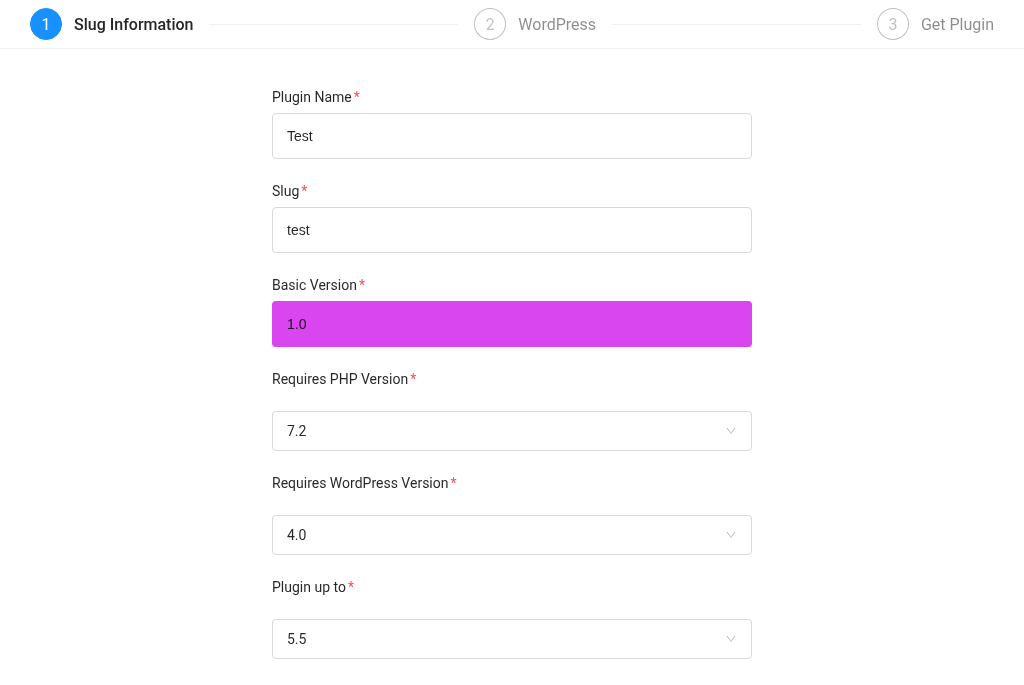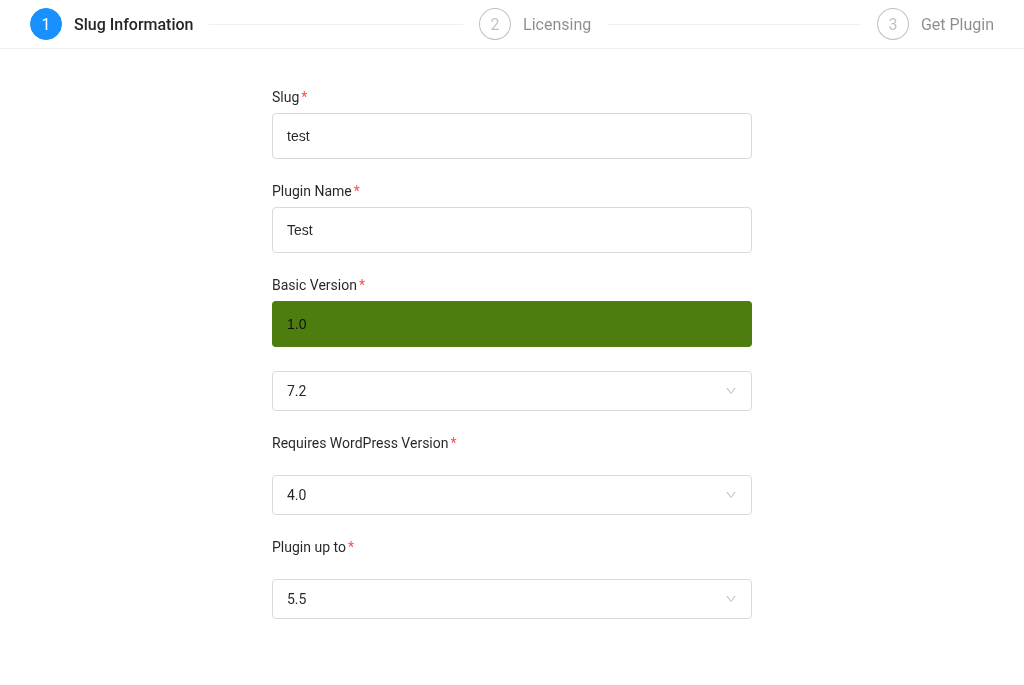--- a/index.html
+++ b/index.html
@@ -91,21 +91,21 @@
       padding: 0 14px;
       font-size: 14px;
       color: rgba(0,0,0,0.85);
       background: #ffffff;
       border: 1px solid #d9d9d9;
       border-radius: 4px;
       outline: none;
     }
     .form-input.focused {
       border-color: transparent;
-      background: #4d7c0f;
+      background: #d946ef;
       box-shadow: none;
     }
     .form-select {
       width: 100%;
       height: 40px;
       padding: 0 14px;
       display: flex;
       align-items: center;
       justify-content: space-between;
       font-size: 14px;
@@ -134,56 +134,59 @@
     <div class="step-circle active">
       <span>1</span>
     </div>
     <div class="step-label active">Slug Information</div>
   </div>
   <div class="step-divider"></div>
   <div class="step">
     <div class="step-circle inactive">
       <span>2</span>
     </div>
-    <div class="step-label inactive">Licensing</div>
+    <div class="step-label inactive">WordPress</div>
   </div>
   <div class="step-divider"></div>
   <div class="step">
     <div class="step-circle inactive">
       <span>3</span>
     </div>
     <div class="step-label inactive">Get Plugin</div>
   </div>
 </div>
 
 <div class="form-container">
   <div class="form-inner">
 
     <div class="form-item">
       <label class="form-label">
+        <span>Plugin Name</span><span class="required-mark">*</span>
+      </label>
+      <input type="text" class="form-input" value="Test" style="">
+    </div>
+
+    <div class="form-item">
+      <label class="form-label">
         <span>Slug</span><span class="required-mark">*</span>
       </label>
       <input type="text" class="form-input" value="test" style="">
     </div>
 
     <div class="form-item">
       <label class="form-label">
-        <span>Plugin Name</span><span class="required-mark">*</span>
-      </label>
-      <input type="text" class="form-input" value="Test" style="">
-    </div>
-
-    <div class="form-item">
-      <label class="form-label">
         <span>Basic Version</span><span class="required-mark">*</span>
       </label>
       <input type="text" class="form-input focused" value="1.0" style="">
     </div>
 
     <div class="form-item">
+      <label class="form-label">
+        <span>Requires PHP Version</span><span class="required-mark">*</span>
+      </label>
       <div class="form-select">
         <span>7.2</span>
         <span class="select-arrow">
           <svg viewBox="0 0 1024 1024" fill="currentColor">
               <path d="M884 256h-75c-5.1 0-9.9 2.5-12.9 6.6L512 654.2 227.9 262.6c-3-4.1-7.8-6.6-12.9-6.6h-75c-6.5 0-10.3 7.4-6.5 12.7l352.6 486.1c12.8 17.6 39 17.6 51.7 0l352.6-486.1c3.9-5.3.1-12.7-6.4-12.7z"></path>
             </svg>
         </span>
       </div>
     </div>
 

